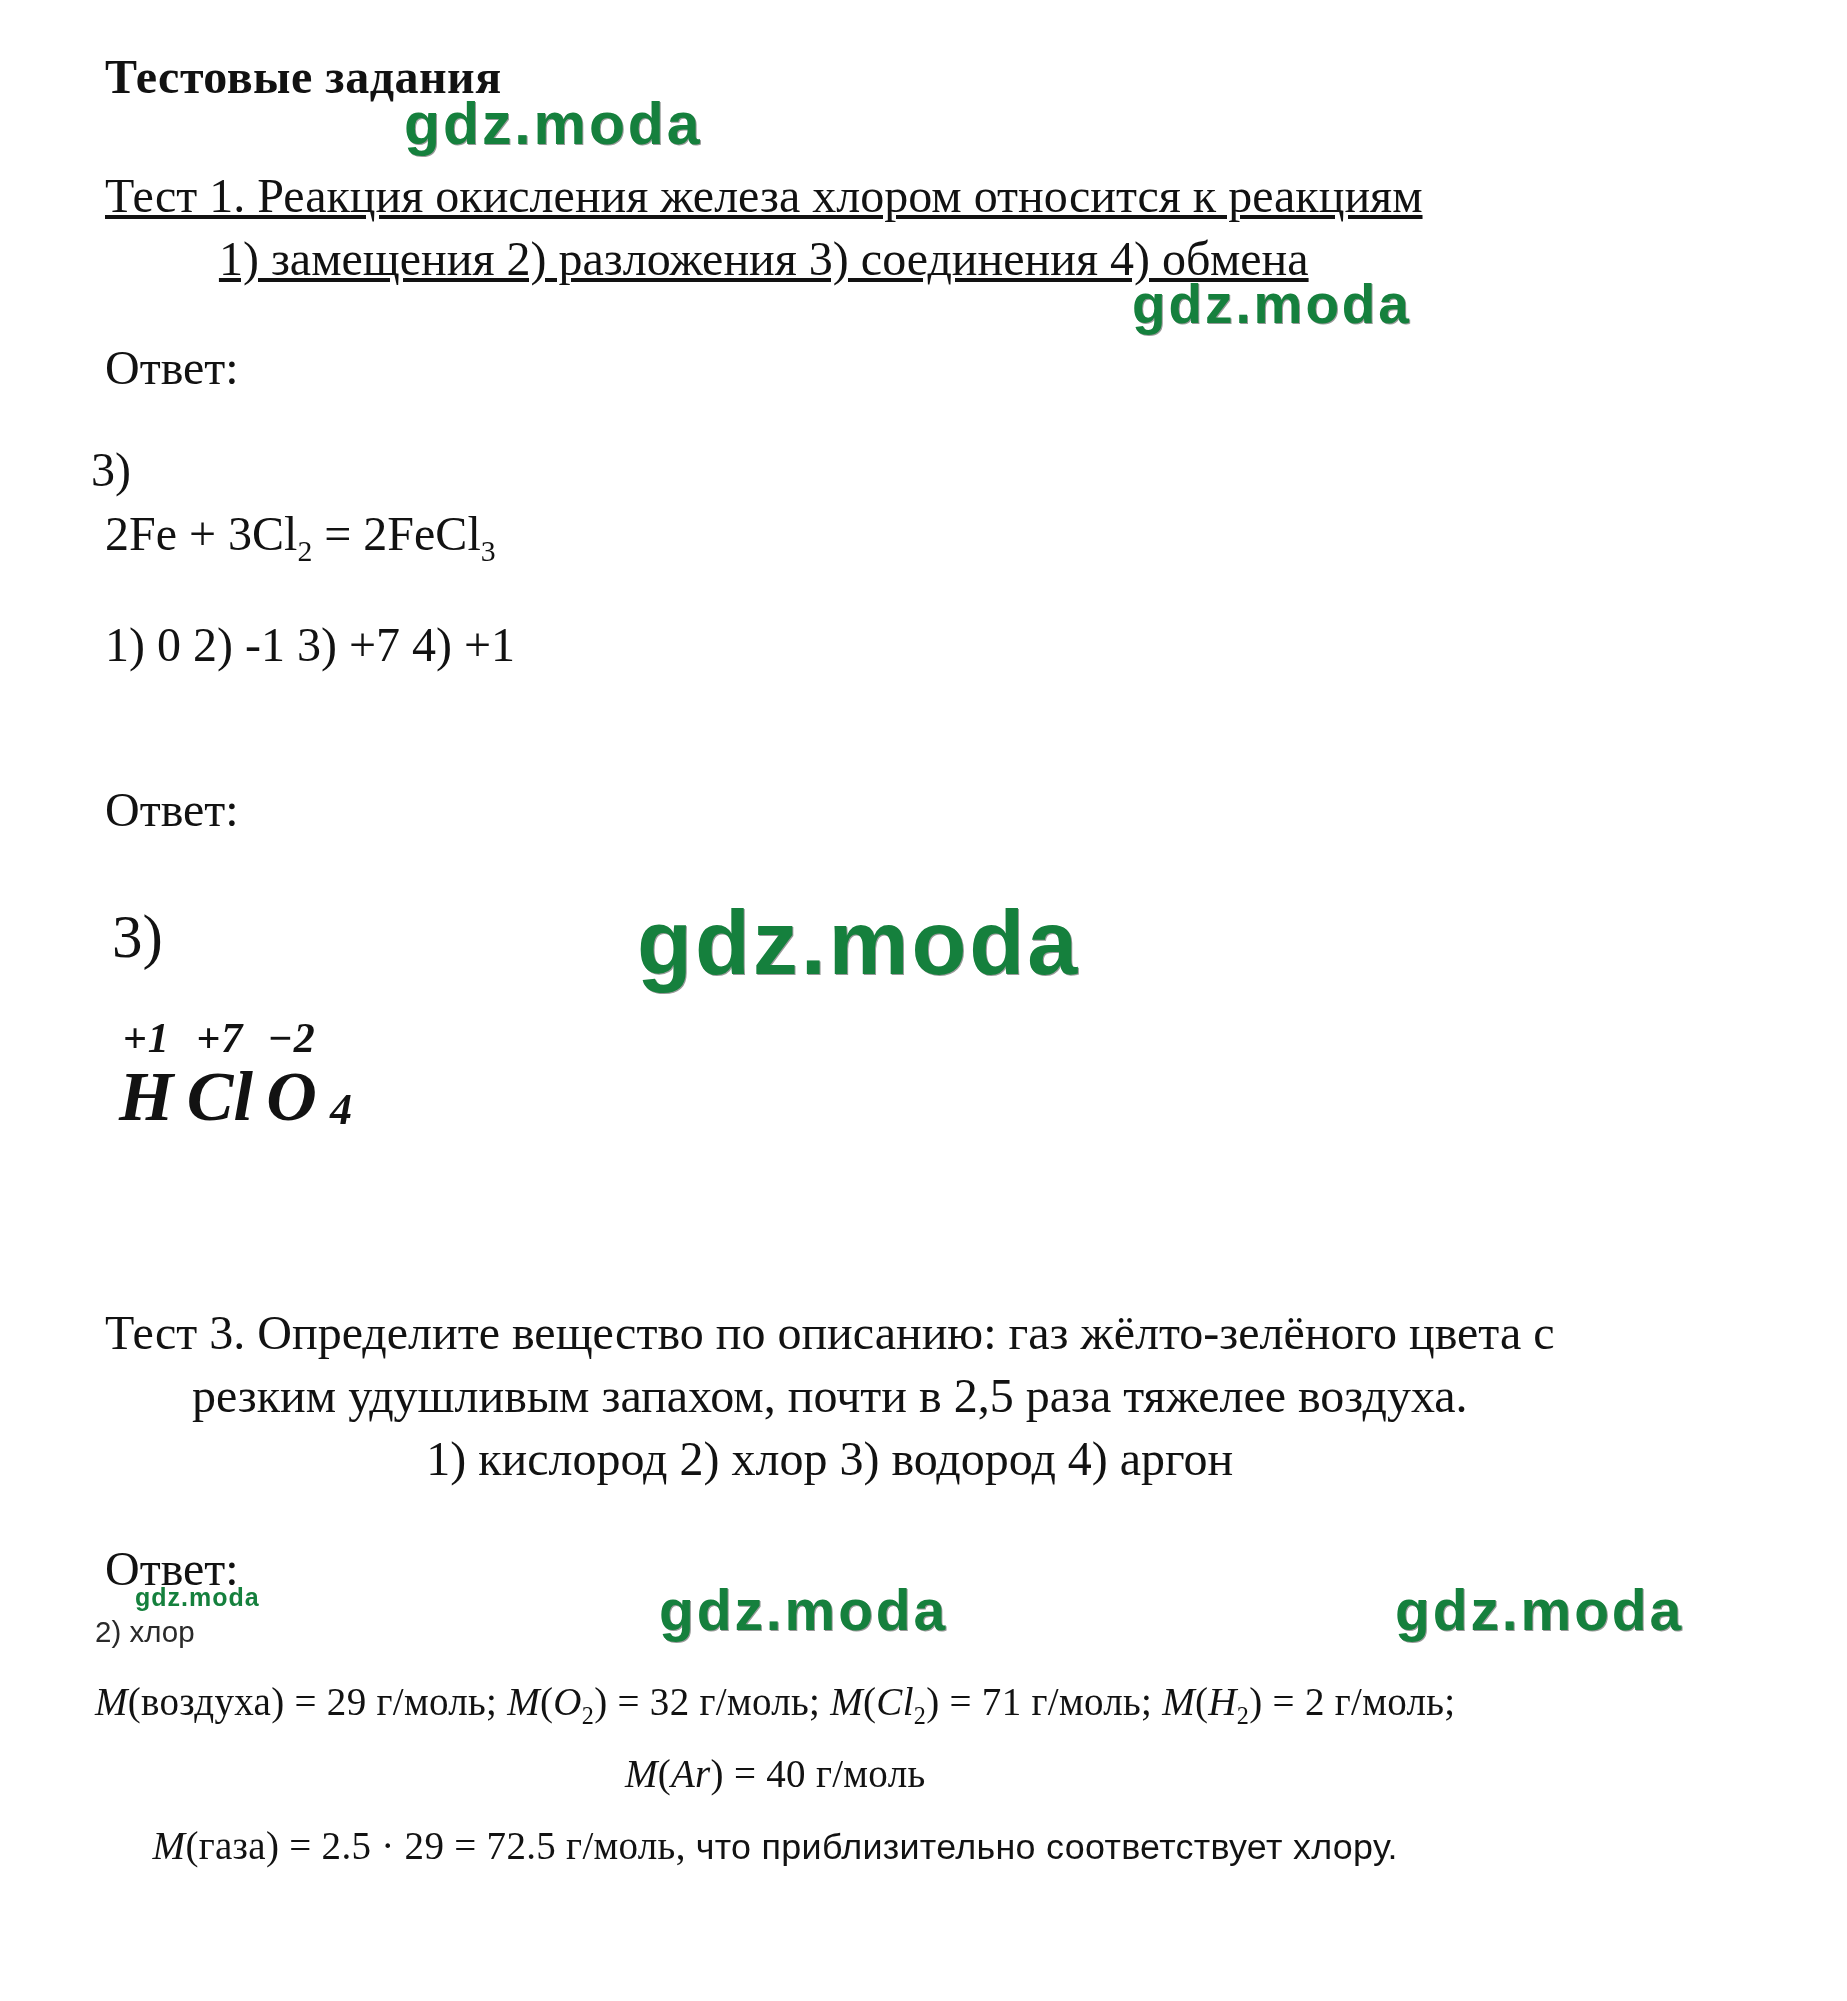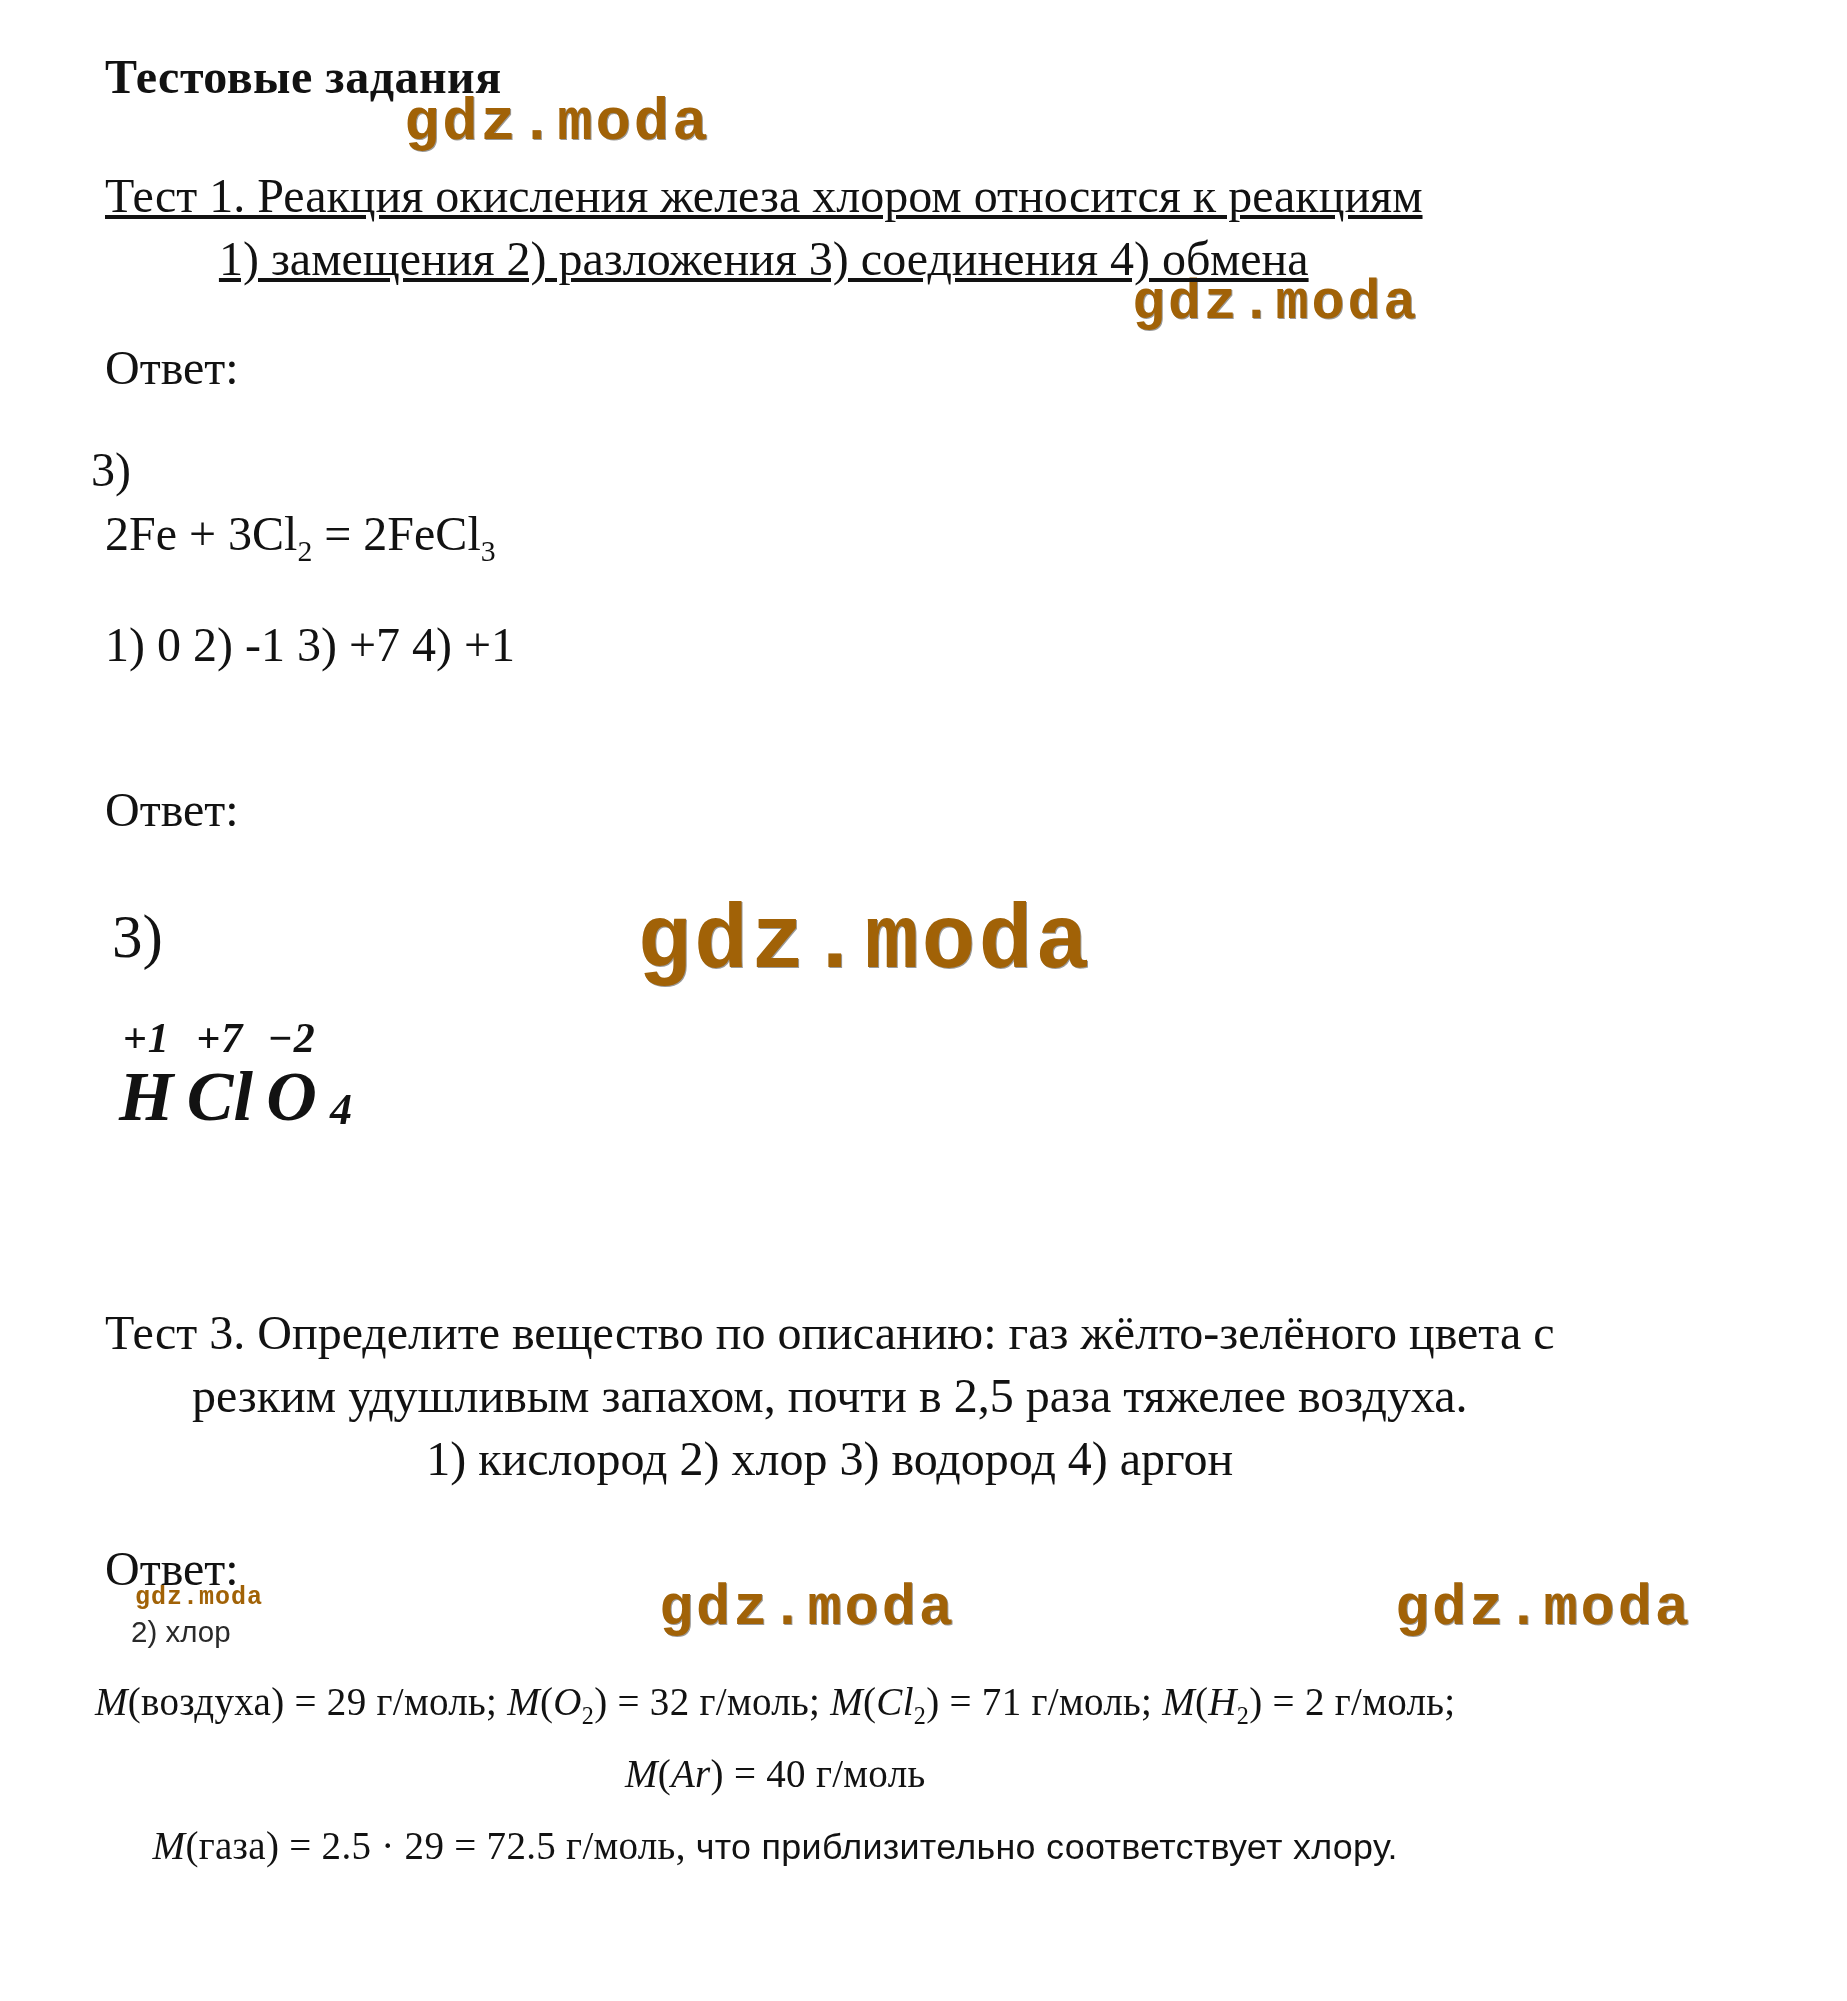--- a/index.html
+++ b/index.html
@@ -17,27 +17,27 @@
   .title { font-size:48px; font-weight:700; letter-spacing:0.5px; }
   .body-text { font-size:48px; line-height:63px; }
   .ans-label { font-size:48px; }
   .choice { font-size:48px; }
   .choice-big { font-size:61px; }
   .eq { font-size:48px; }
   sub { font-size:0.62em; line-height:0; }
   .it { font-style:italic; }
   .sans { font-family:"Liberation Sans", sans-serif; font-size:0.92em; }
   .work { font-size:39px; line-height:72px; font-weight:400; letter-spacing:0.3px; }
-  .small-ans { font-family:"Liberation Sans", sans-serif; font-size:29.5px; color:#2a2a2a;margin-left:36px; }
+  .small-ans { font-family:"Liberation Sans", sans-serif; font-size:29.5px; color:#2a2a2a; }
 
   .wm {
     position:absolute;
-    font-family:Liberation Mono, monospace;
+    font-family:Liberation Sans, sans-serif;
     font-weight:700;
-    color:#a16207;
+    color:#15803d;
     letter-spacing:2.9px;
     text-shadow:1px 1px 0 #9a9a9a;
     white-space:nowrap;
   }
 
   .oxblock {
     position:absolute; left:119px;
     display:flex; align-items:flex-end;
     font-weight:700; font-style:italic;
   }

